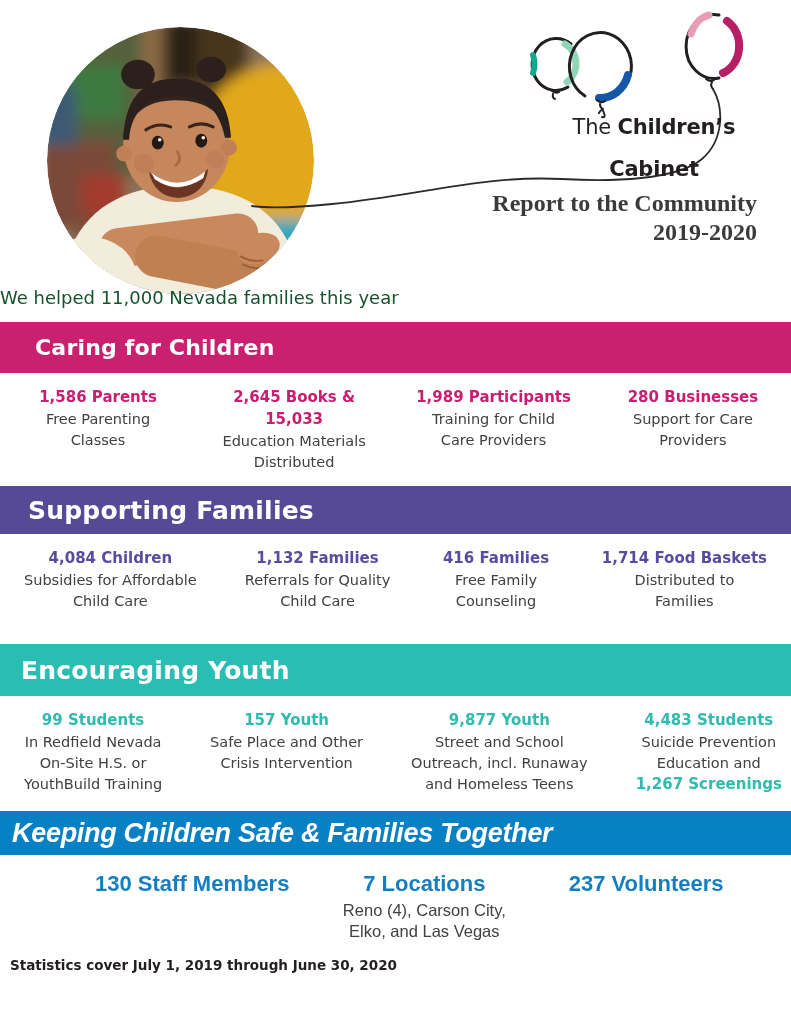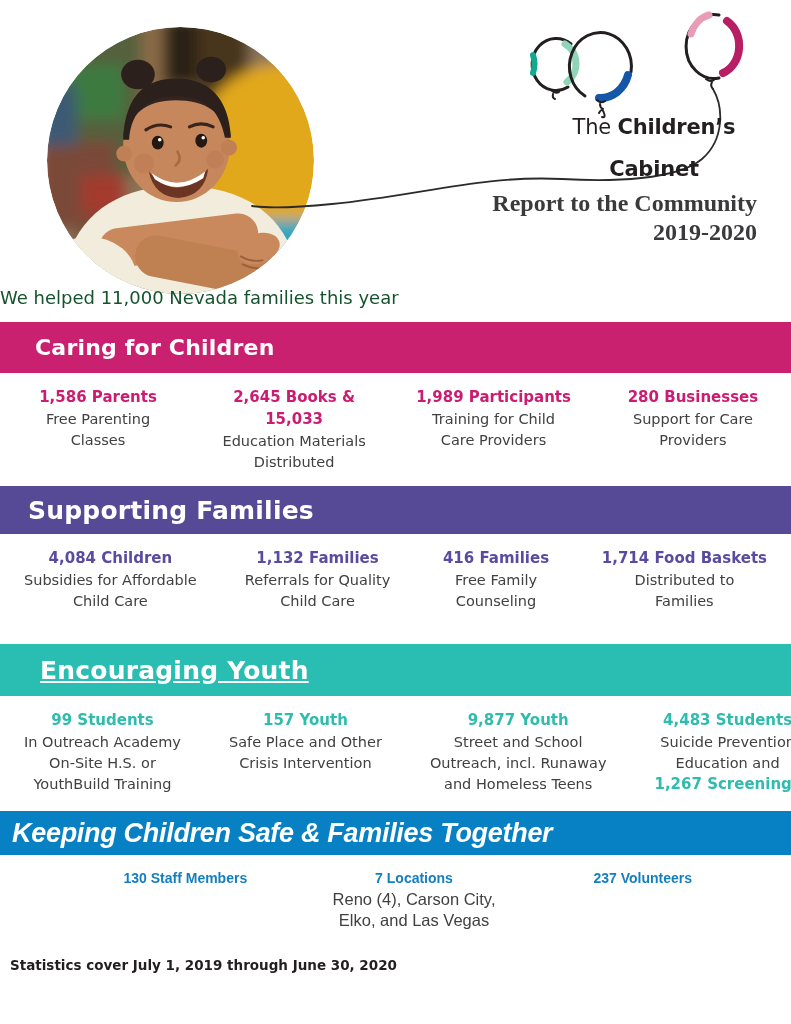--- a/index.html
+++ b/index.html
@@ -41,34 +41,34 @@
     font-size: 18px; color: #14532d;
   }
 
   
   .banner {
     display: flex; align-items: center; background: var(--band); color: #fff;
     font-weight: 700;
   }
   .banner-0 { margin-top: 10px; height: 51px; padding-left: 35px; font-size: 22px; letter-spacing: .2px; }
   .banner-1 { height: 48px; padding-left: 28px; font-size: 25px; letter-spacing: .2px; }
-  .banner-2 { height: 52px; padding-left: 40px; font-size: 25px; letter-spacing: .2px; text-decoration: underline; }
+  .banner-2 { height: 52px; padding-left: 21px; font-size: 25px; letter-spacing: .2px; }
   .banner-3 { height: 44px; padding-left: 12px; font-size: 27px; letter-spacing: -0.3px;
               font-family: "Liberation Sans", sans-serif; font-style: italic; }
 
   .stats { display: flex; padding: 14px 24px 0 24px; gap: 48px; }
   .stat { flex: 1; text-align: center; }
   .stat-value { font-size: 15px; font-weight: 700; color: var(--accent); line-height: 1.45; white-space: pre; }
   .stat-label { font-size: 14.5px; color: #414042; line-height: 1.45; white-space: pre; }
 
   .stats-0 { height: 113px; }
   .stats-1 { height: 110px; }
   .stats-2 { height: 115px; }
   .stats-3 { height: 102px; padding-left: 95px; padding-right: 58px; font-family: "Liberation Sans", sans-serif; }
-  .stats-3 .stat-value { font-size: 14px; line-height: 1.4; }
+  .stats-3 .stat-value { font-size: 22px; line-height: 1.4; }
   .stats-3 .stat-label { font-size: 16.5px; line-height: 1.3; }
 
   
   .footer {
     padding-left: 10px; font-size: 13.5px; font-weight: 700; color: #231f20;
   }
 </style>
 </head>
 <body>
 
@@ -234,21 +234,21 @@
   </div>
 </section>
 
 <section style="--band: #2ABDB2; --accent: #2FBCAE;">
   <div class="banner banner-2">
     <span>Encouraging Youth</span>
   </div>
   <div class="stats stats-2">
     <div class="stat">
       <div class="stat-value">99 Students</div>
-      <div class="stat-label">In Outreach Academy
+      <div class="stat-label">In Redfield Nevada
 On-Site H.S. or
 YouthBuild Training</div>
     </div>
     <div class="stat">
       <div class="stat-value">157 Youth</div>
       <div class="stat-label">Safe Place and Other
 Crisis Intervention</div>
     </div>
     <div class="stat">
       <div class="stat-value">9,877 Youth</div>

